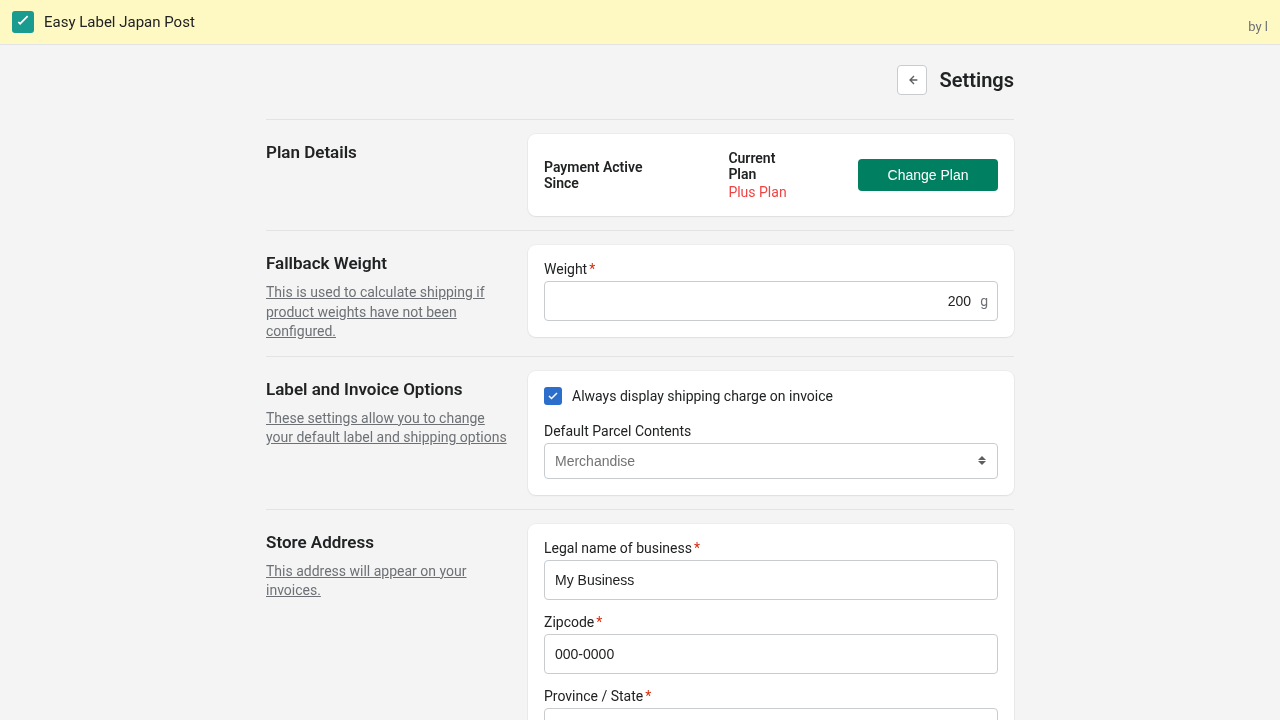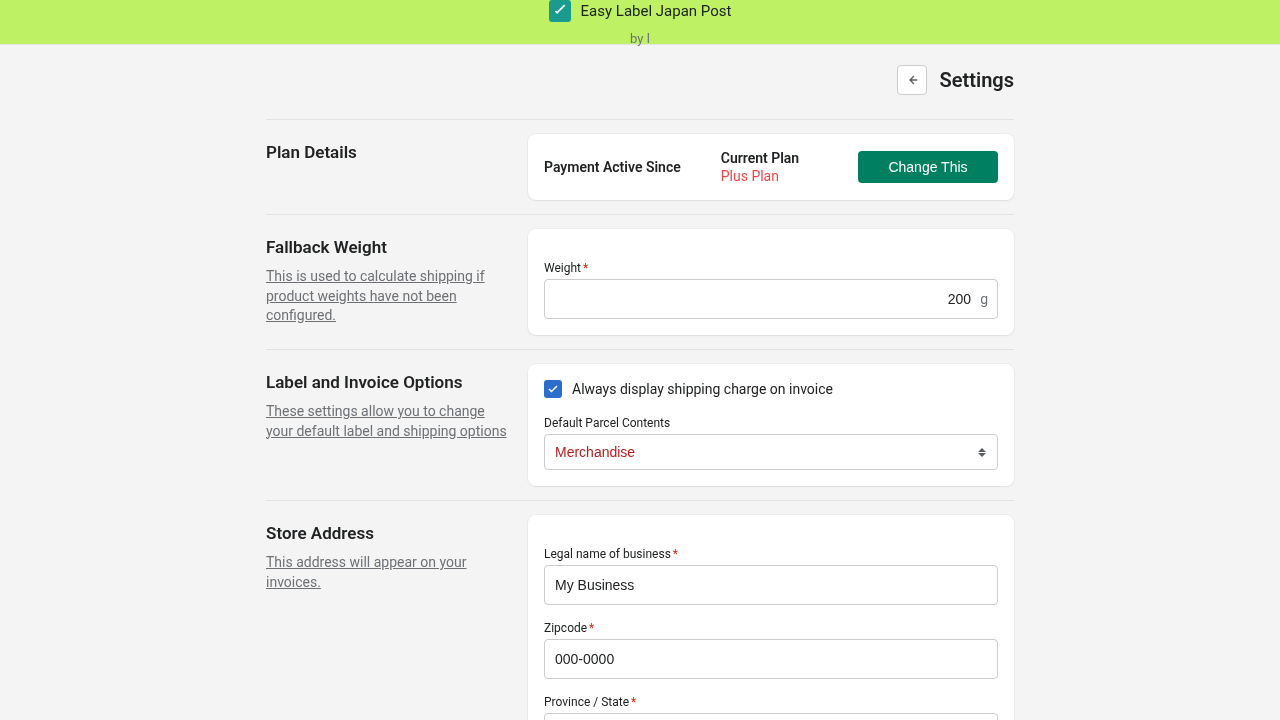--- a/index.html
+++ b/index.html
@@ -3,28 +3,27 @@
 <meta charset="utf-8">
 <style>
   * { box-sizing: border-box; margin: 0; padding: 0; }
   body {
     font-family: -apple-system, BlinkMacSystemFont, "Segoe UI", Roboto, Helvetica, Arial, sans-serif;
     background: #f4f4f4;
     color: #202223;
     font-size: 14px;
   }
   .topbar {
-    background: #bef264;
+    background: #fef9c3;
     height: 45px;
     border-bottom: 1px solid #e1e3e5;
     display: flex;
     align-items: center;
     padding: 0 12px;
     justify-content: space-between;
-    flex-direction: column;
   }
   .topbar-left {
     display: flex;
     align-items: center;
     gap: 10px;
   }
   .app-icon {
     width: 22px;
     height: 22px;
     background: #1a9b8f;
@@ -88,45 +87,44 @@
   }
   .card {
     background: #fff;
     border-radius: 8px;
     box-shadow: 0 1px 2px rgba(0,0,0,0.06), 0 0 0 1px rgba(0,0,0,0.03);
     padding: 16px;
   }
   .plan-row {
     display: flex;
     align-items: center;
-    gap: 40px;
+    gap: 56px;
   }
   .plan-col { display: flex; flex-direction: column; gap: 2px; }
   .plan-label { font-size: 14px; font-weight: 600; }
   .plan-value { font-size: 14px; color: #ef4444; }
   .change-plan-btn {
     margin-left: auto;
     background: #008060;
     color: #fff;
     border: none;
     border-radius: 4px;
     padding: 8px 16px;
     font-size: 14px;
     font-weight: 500;
     cursor: pointer;
     min-width: 140px;
   }
   .field { margin-bottom: 14px; }
   .field:last-child { margin-bottom: 0; }
   .field-label {
     display: block;
-    font-size: 12px;
+    font-size: 14px;
     margin-bottom: 4px;
     color: #202223;
-    margin-top: 16px;
   }
   .required { color: #d72c0d; margin-left: 2px; }
   .input-wrap {
     position: relative;
     display: flex;
     align-items: center;
   }
   .text-input {
     width: 100%;
     height: 40px;
@@ -169,21 +167,21 @@
   .select {
     width: 100%;
     height: 36px;
     border: 1px solid #c9cccf;
     border-radius: 4px;
     padding: 0 30px 0 10px;
     font-size: 14px;
     background: #fff;
     appearance: none;
     cursor: pointer;
-    color: #b91c1c;
+    color: #737373;
   }
   .select-caret {
     position: absolute;
     right: 10px;
     top: 50%;
     transform: translateY(-50%);
     pointer-events: none;
     width: 10px;
     height: 14px;
     display: flex;
@@ -233,21 +231,21 @@
     <div class="section-right">
       <div class="card">
         <div class="plan-row">
           <div class="plan-col">
             <span class="plan-label">Payment Active Since</span>
           </div>
           <div class="plan-col">
             <span class="plan-label">Current Plan</span>
             <span class="plan-value">Plus Plan</span>
           </div>
-          <button class="change-plan-btn">Change This</button>
+          <button class="change-plan-btn">Change Plan</button>
         </div>
       </div>
     </div>
   </div>
 
   <div class="section">
     <div class="section-left">
       <div class="section-title">Fallback Weight</div>
       <div class="section-desc">This is used to calculate shipping if product weights have not been configured.</div>
     </div>

